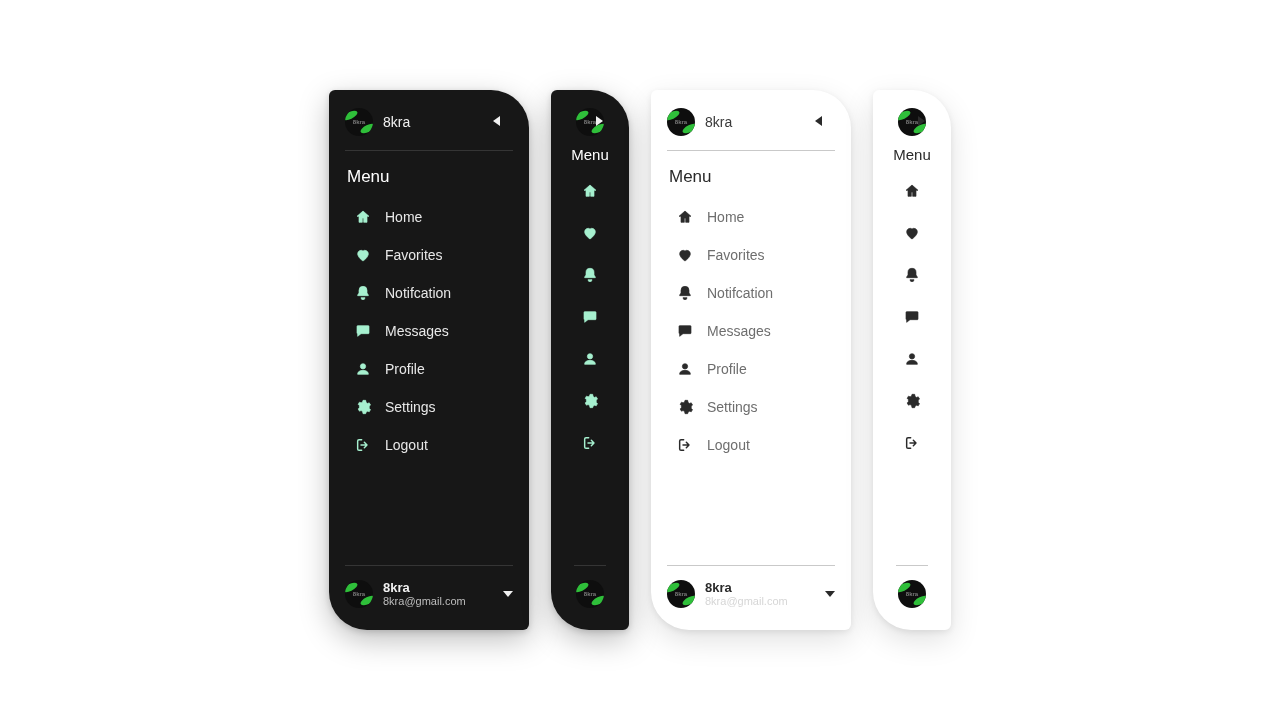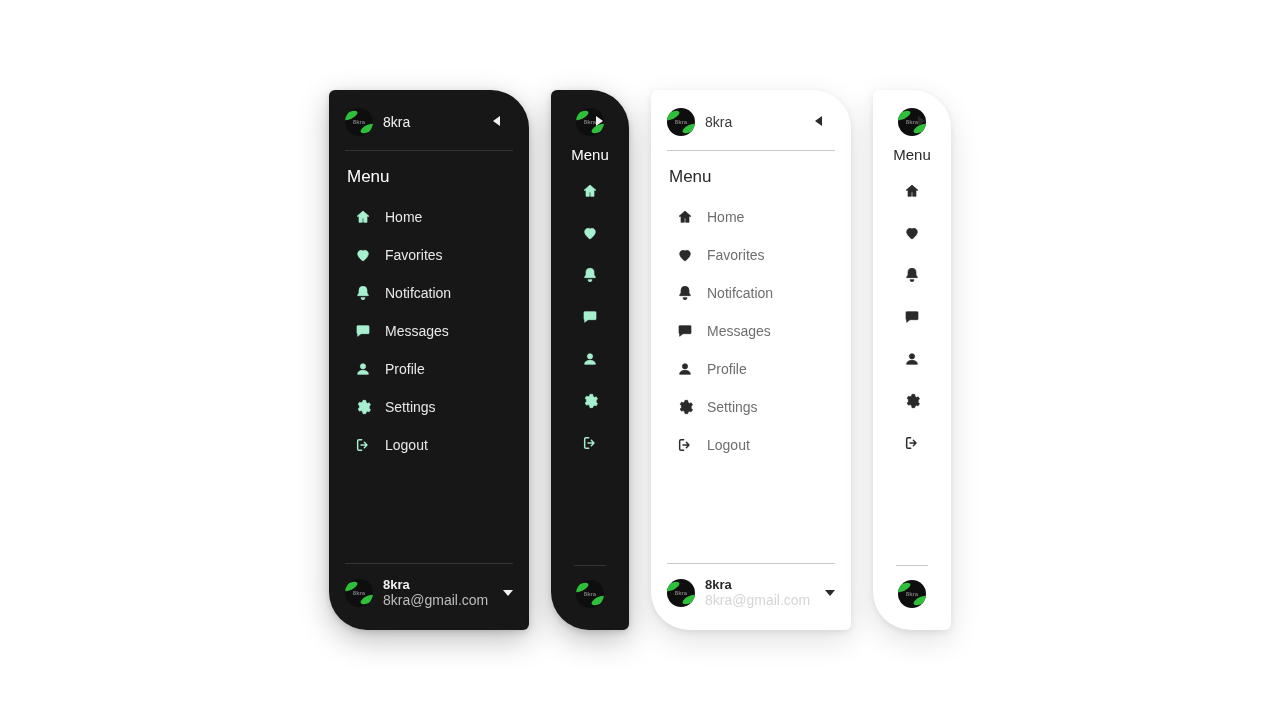--- a/index.html
+++ b/index.html
@@ -147,21 +147,21 @@
   .panel.light .rule2 { background: #c9c9c9; opacity:1; }
   .narrow .rule2 { width: 70%; margin: 14px 0 14px 0; }
 
   .footer {
     display: flex; align-items: center; gap: 10px;
     position: relative;
   }
   .narrow .footer { justify-content: center; }
   .fcol { display:flex; flex-direction:column; line-height: 1.1; }
   .fname { font-size: 13px; font-weight: 600; }
-  .femail { font-size: 14px; }
+  .femail { font-size: 11px; }
   .panel.dark .femail { color: #bdbdbd; }
   .panel.light .femail { color: #d6d6d6; }
 
   .caret-down {
     position: absolute; right: 0; top: 50%; transform: translateY(-50%);
     width: 0; height: 0;
     border-left: 5px solid transparent;
     border-right: 5px solid transparent;
   }
   .panel.dark .caret-down { border-top: 6px solid #f1f1f1; }

